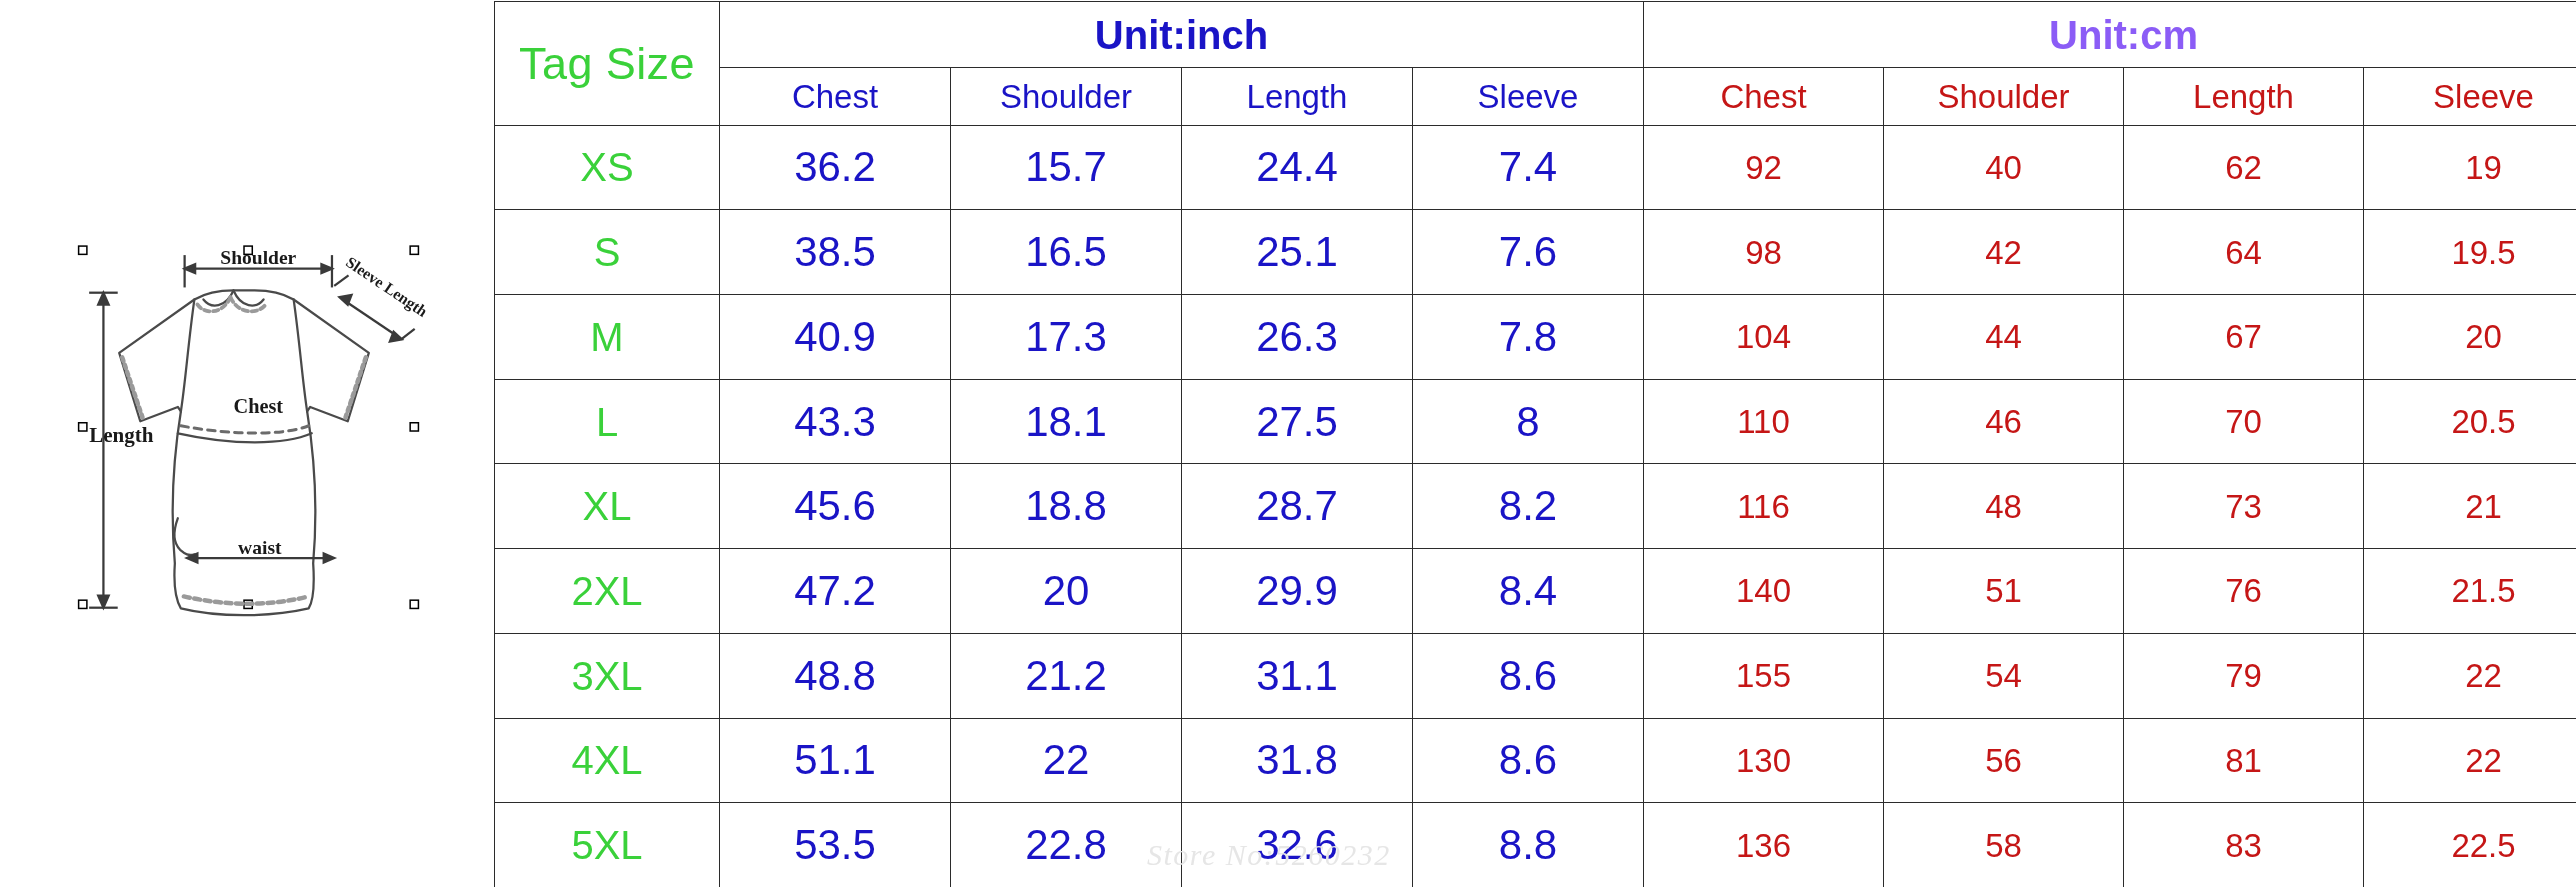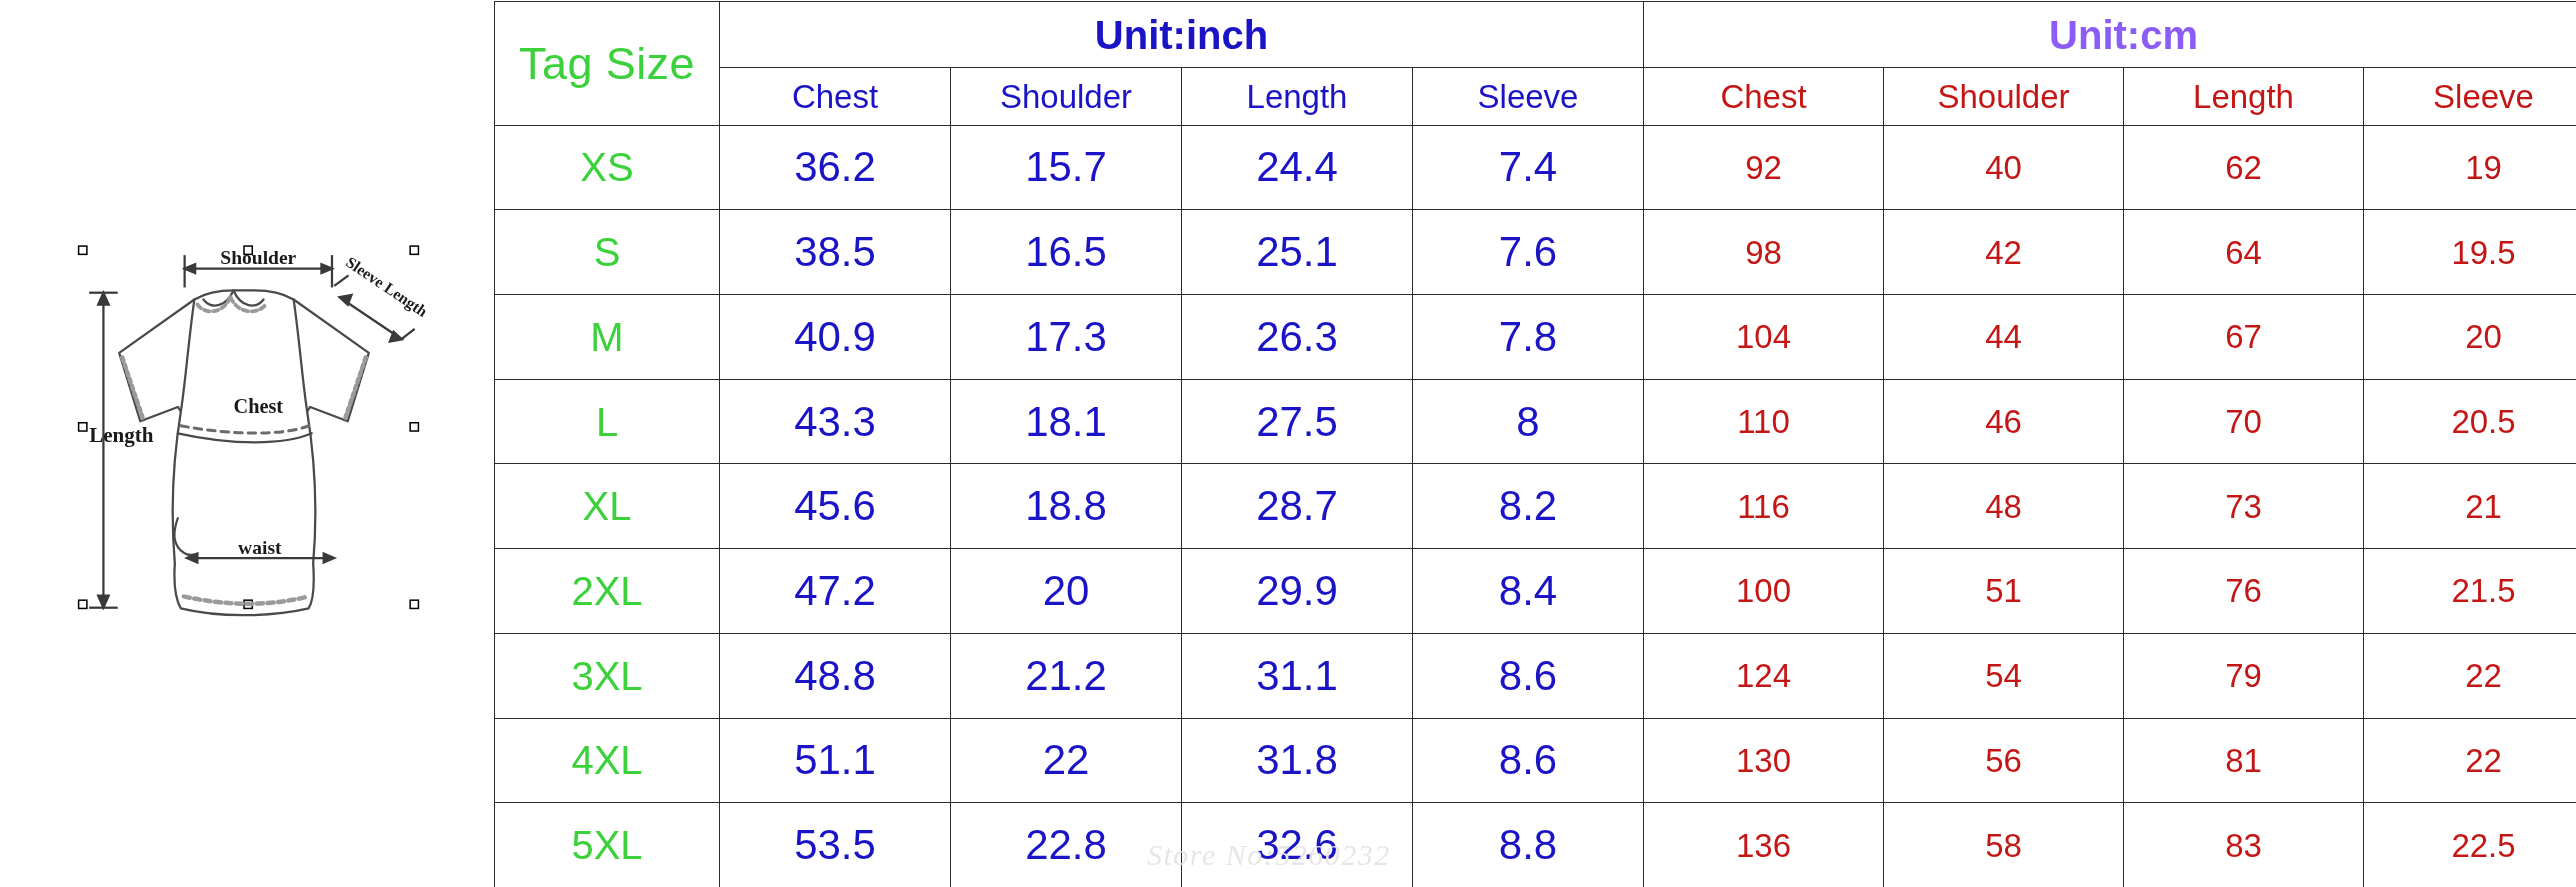--- a/index.html
+++ b/index.html
@@ -292,32 +292,32 @@
           <td class=""><span class="val-cm">48</span></td>
           <td class=""><span class="val-cm">73</span></td>
           <td class="outer-right"><span class="val-cm">21</span></td>
         </tr>
         <tr class="row-data">
           <td class=""><span class="size-cell">2XL</span></td>
           <td class=""><span class="val-in">47.2</span></td>
           <td class=""><span class="val-in">20</span></td>
           <td class=""><span class="val-in">29.9</span></td>
           <td class=""><span class="val-in">8.4</span></td>
-          <td class="thick-left"><span class="val-cm">100</span></td>
+          <td class="thick-left"><span class="val-cm">140</span></td>
           <td class=""><span class="val-cm">51</span></td>
           <td class=""><span class="val-cm">76</span></td>
           <td class="outer-right"><span class="val-cm">21.5</span></td>
         </tr>
         <tr class="row-data">
           <td class=""><span class="size-cell">3XL</span></td>
           <td class=""><span class="val-in">48.8</span></td>
           <td class=""><span class="val-in">21.2</span></td>
           <td class=""><span class="val-in">31.1</span></td>
           <td class=""><span class="val-in">8.6</span></td>
-          <td class="thick-left"><span class="val-cm">124</span></td>
+          <td class="thick-left"><span class="val-cm">155</span></td>
           <td class=""><span class="val-cm">54</span></td>
           <td class=""><span class="val-cm">79</span></td>
           <td class="outer-right"><span class="val-cm">22</span></td>
         </tr>
         <tr class="row-data">
           <td class=""><span class="size-cell">4XL</span></td>
           <td class=""><span class="val-in">51.1</span></td>
           <td class=""><span class="val-in">22</span></td>
           <td class=""><span class="val-in">31.8</span></td>
           <td class=""><span class="val-in">8.6</span></td>

